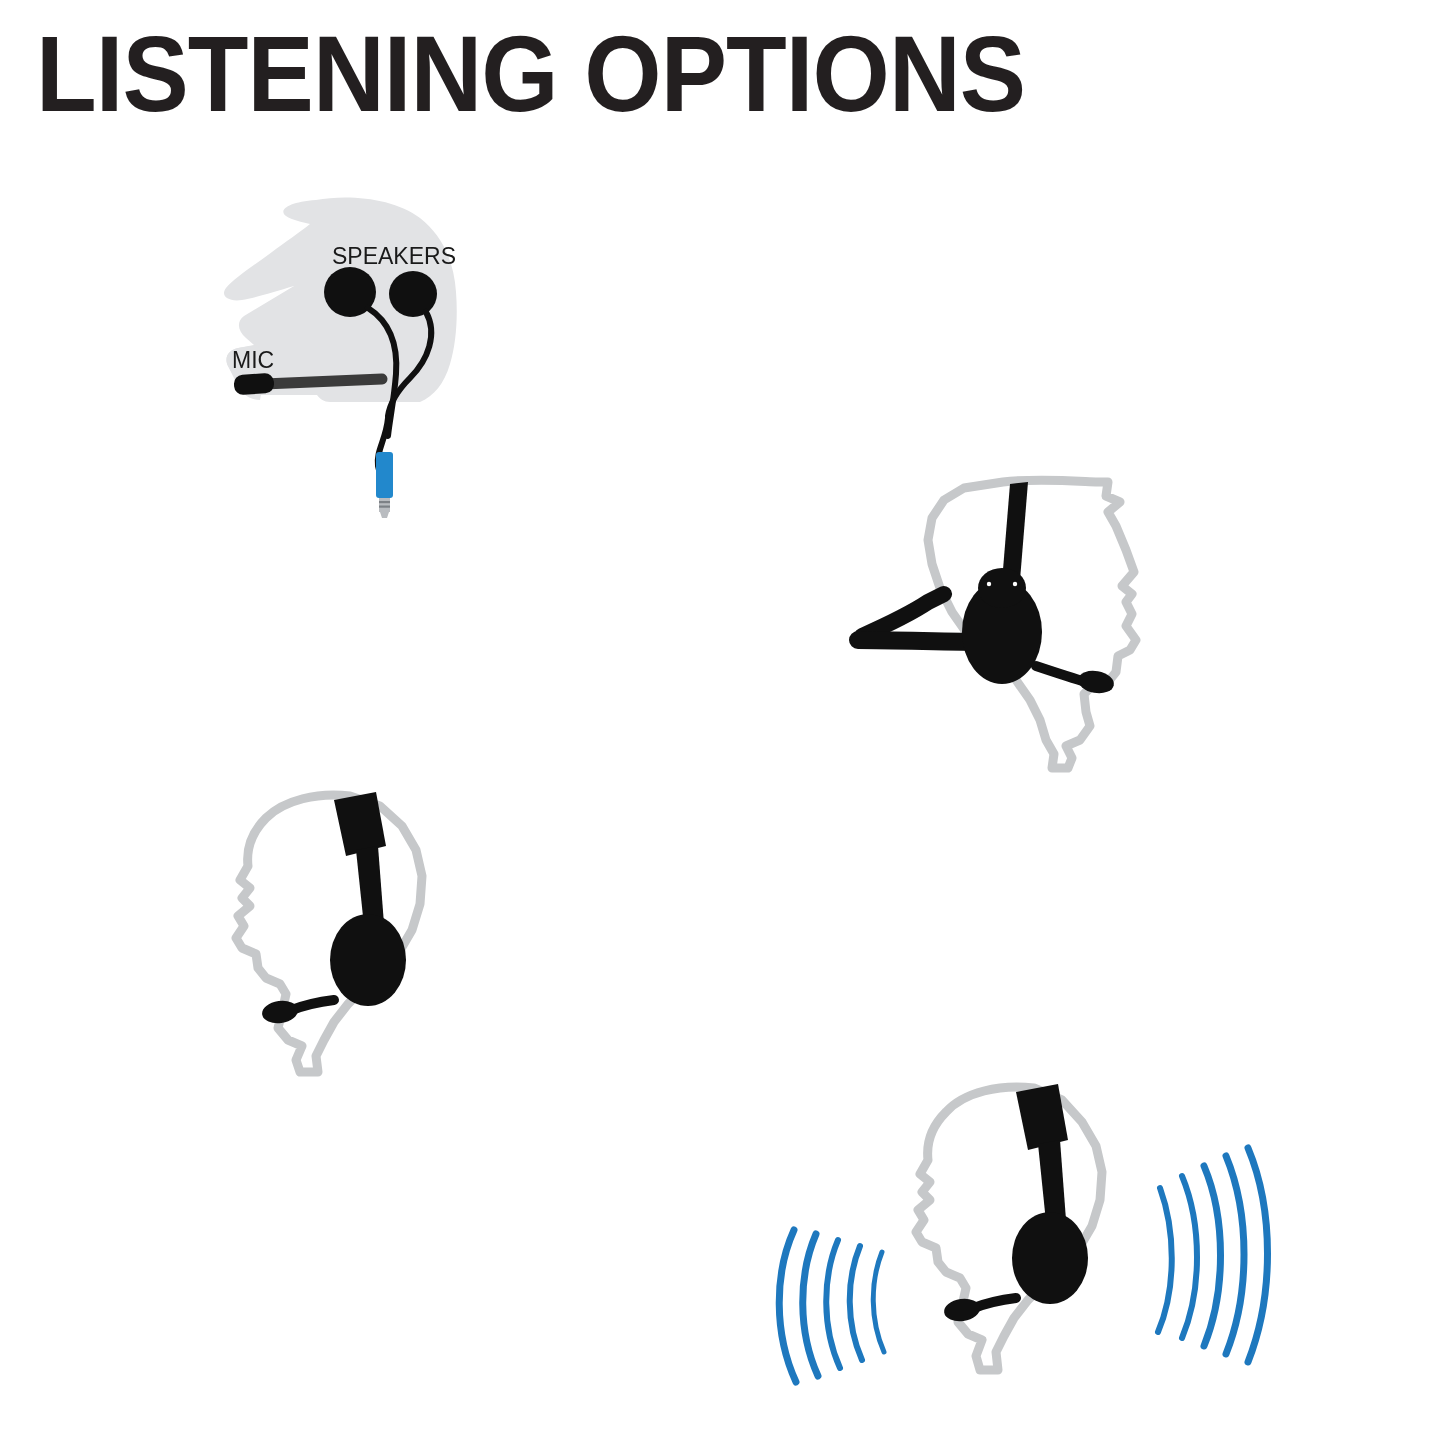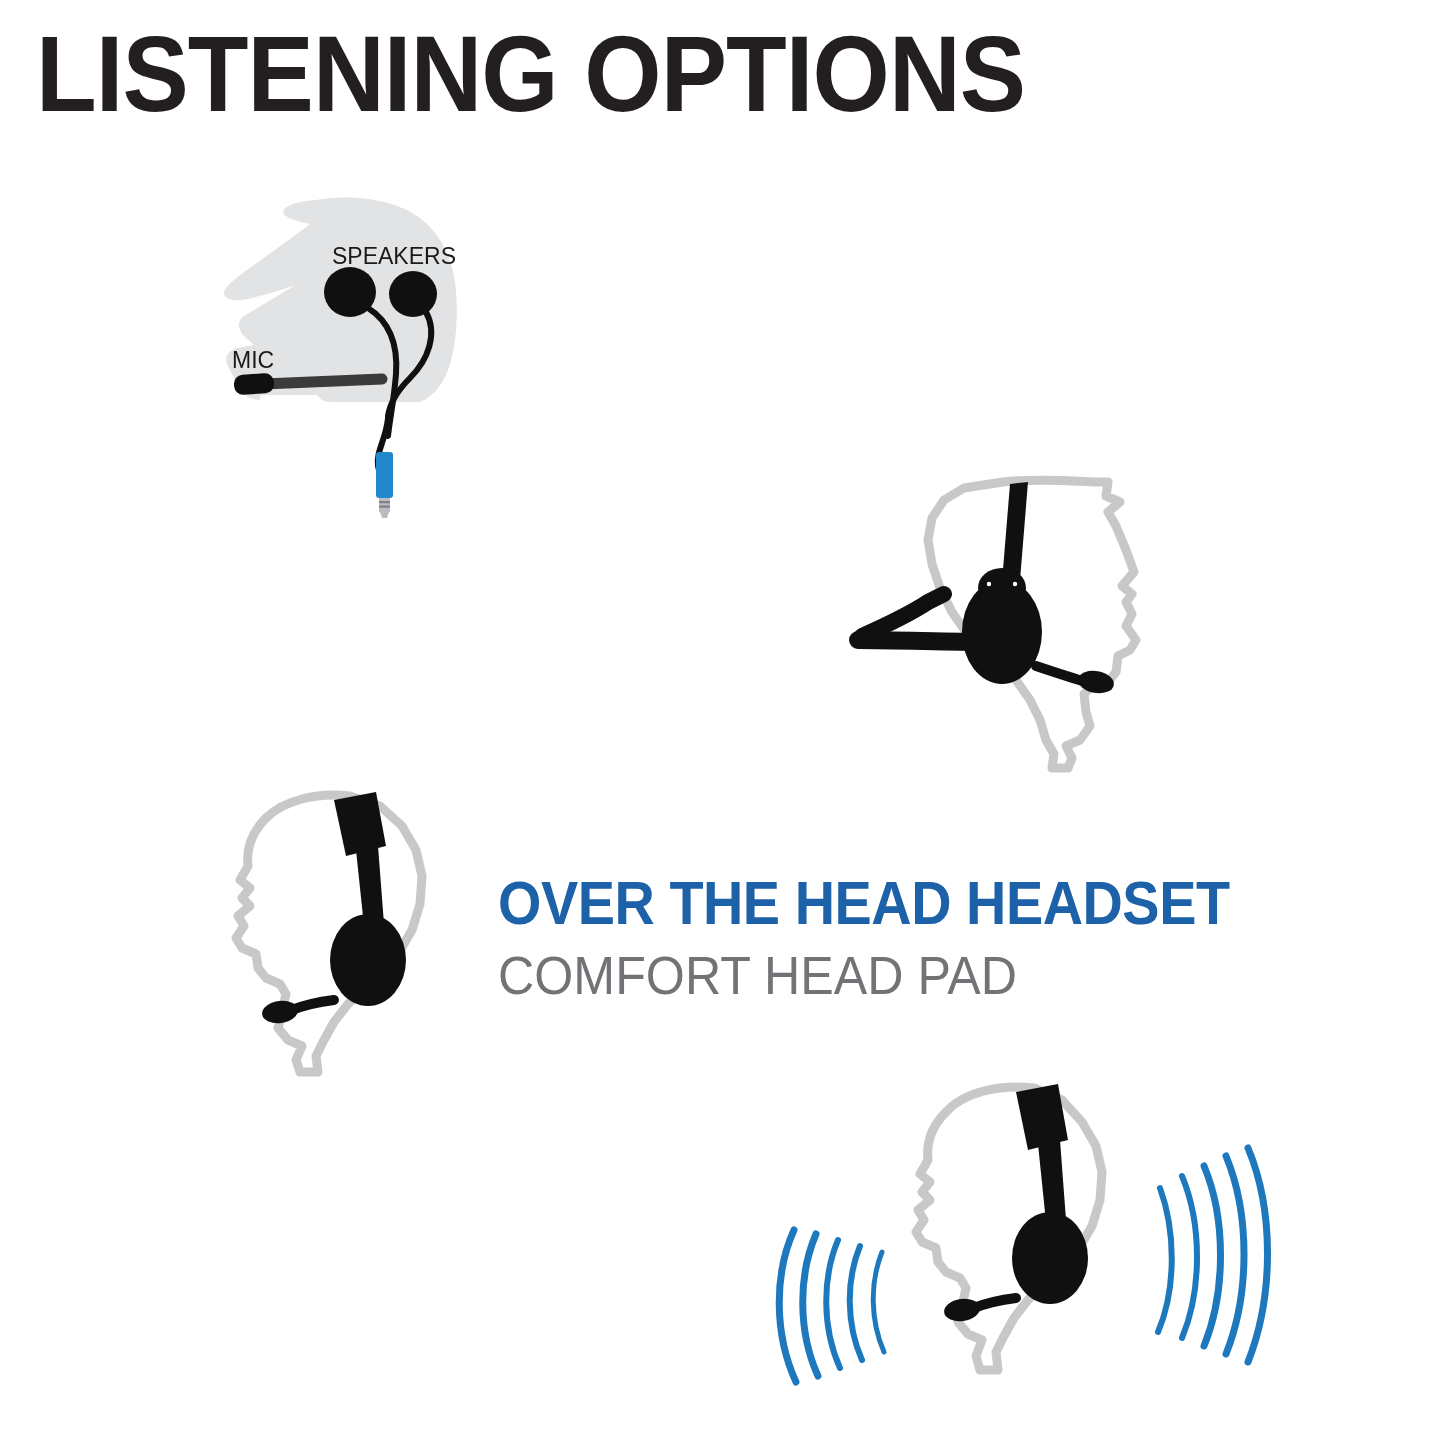--- a/index.html
+++ b/index.html
@@ -187,24 +187,20 @@
 
       <path d="M134 62 L156 58 L162 136 L142 138 Z" fill="#101010"></path>
 
       <ellipse cx="146" cy="172" rx="38" ry="46" fill="#101010"></ellipse>
 
       <path d="M112 212 C96 214 80 218 70 222" stroke="#101010" stroke-width="10" fill="none" stroke-linecap="round"></path>
       <ellipse cx="58" cy="224" rx="18" ry="11" fill="#101010" transform="rotate(-8 58 224)"></ellipse>
     </svg>
   </div>
 
-  <div class="item-text" id="text-over">
-    <div class="item-title">OVER THE HEAD HEADSET</div>
-    <div class="item-sub">COMFORT HEAD PAD</div>
-  </div>
 
 
   <div class="gfx" id="gfx-alphabass">
     <svg viewBox="0 0 520 345" xmlns="http://www.w3.org/2000/svg">
 
       <g fill="none" stroke="#1e78be" stroke-linecap="round">
         <path d="M32 152 C12 196 12 256 34 304" stroke-width="7"></path>
         <path d="M54 156 C36 198 36 254 56 298" stroke-width="7"></path>
         <path d="M76 162 C60 200 60 250 78 290" stroke-width="6"></path>
         <path d="M98 168 C84 202 84 246 100 282" stroke-width="6"></path>

